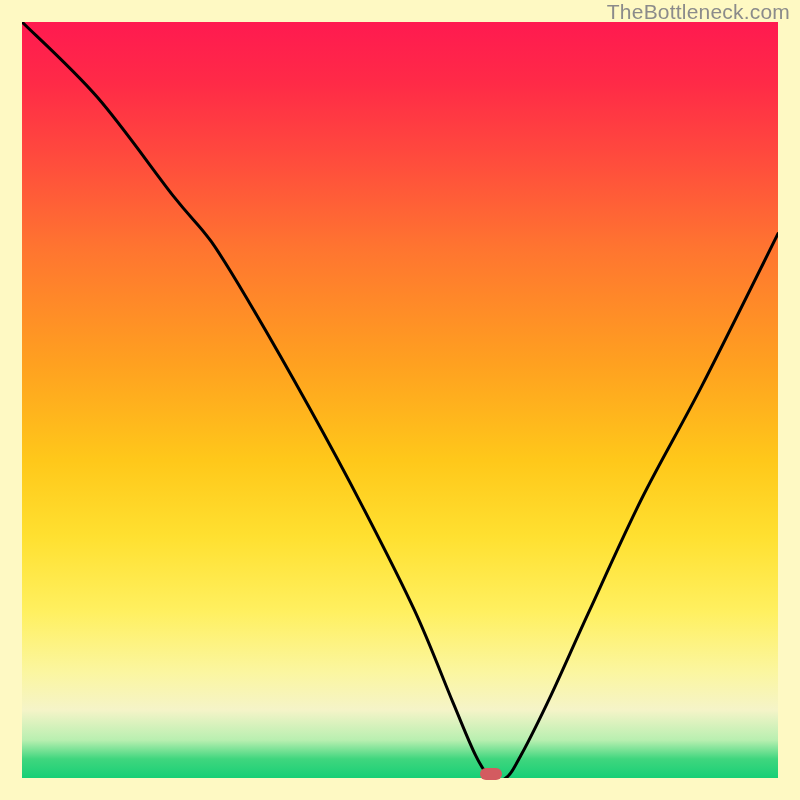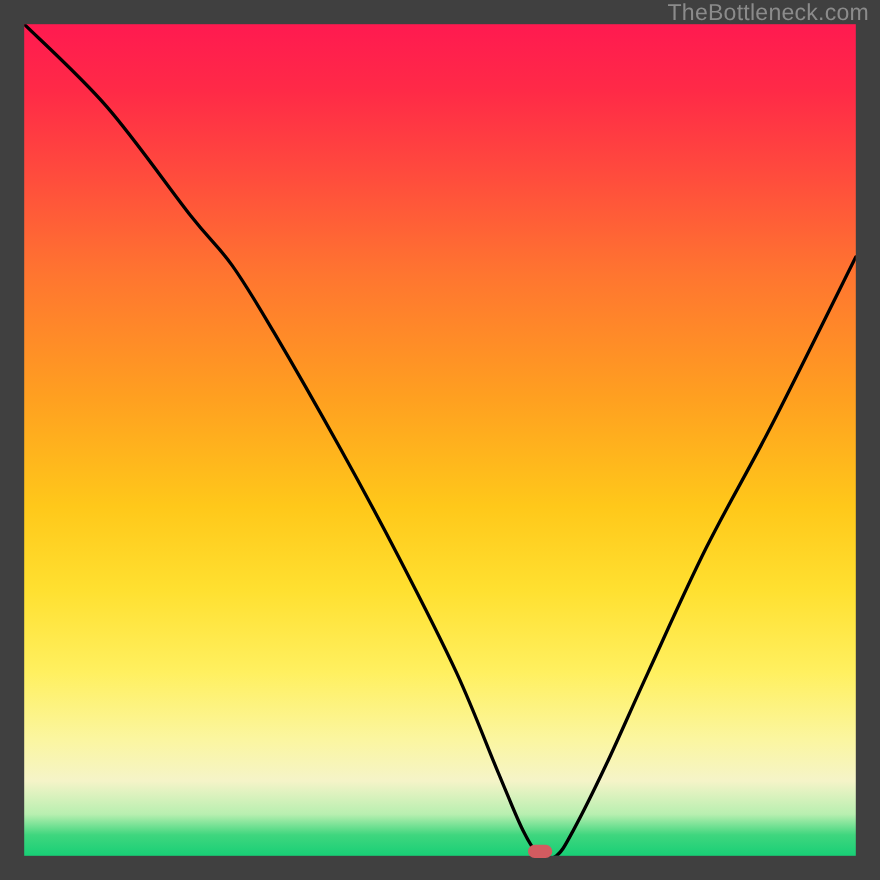--- a/index.html
+++ b/index.html
@@ -7,21 +7,21 @@
     padding: 0;
     width: 800px;
     height: 800px;
     background: #000;
     overflow: hidden;
   }
   .frame {
     position: relative;
     width: 800px;
     height: 800px;
-    background: #404040;
+    background: #fef9c3;
   }
   .plot-area {
     position: absolute;
     left: 22px;
     top: 22px;
     width: 756px;
     height: 756px;
     background: linear-gradient(to bottom,
       #ff1a50 0%,
       #ff2a47 8%,

